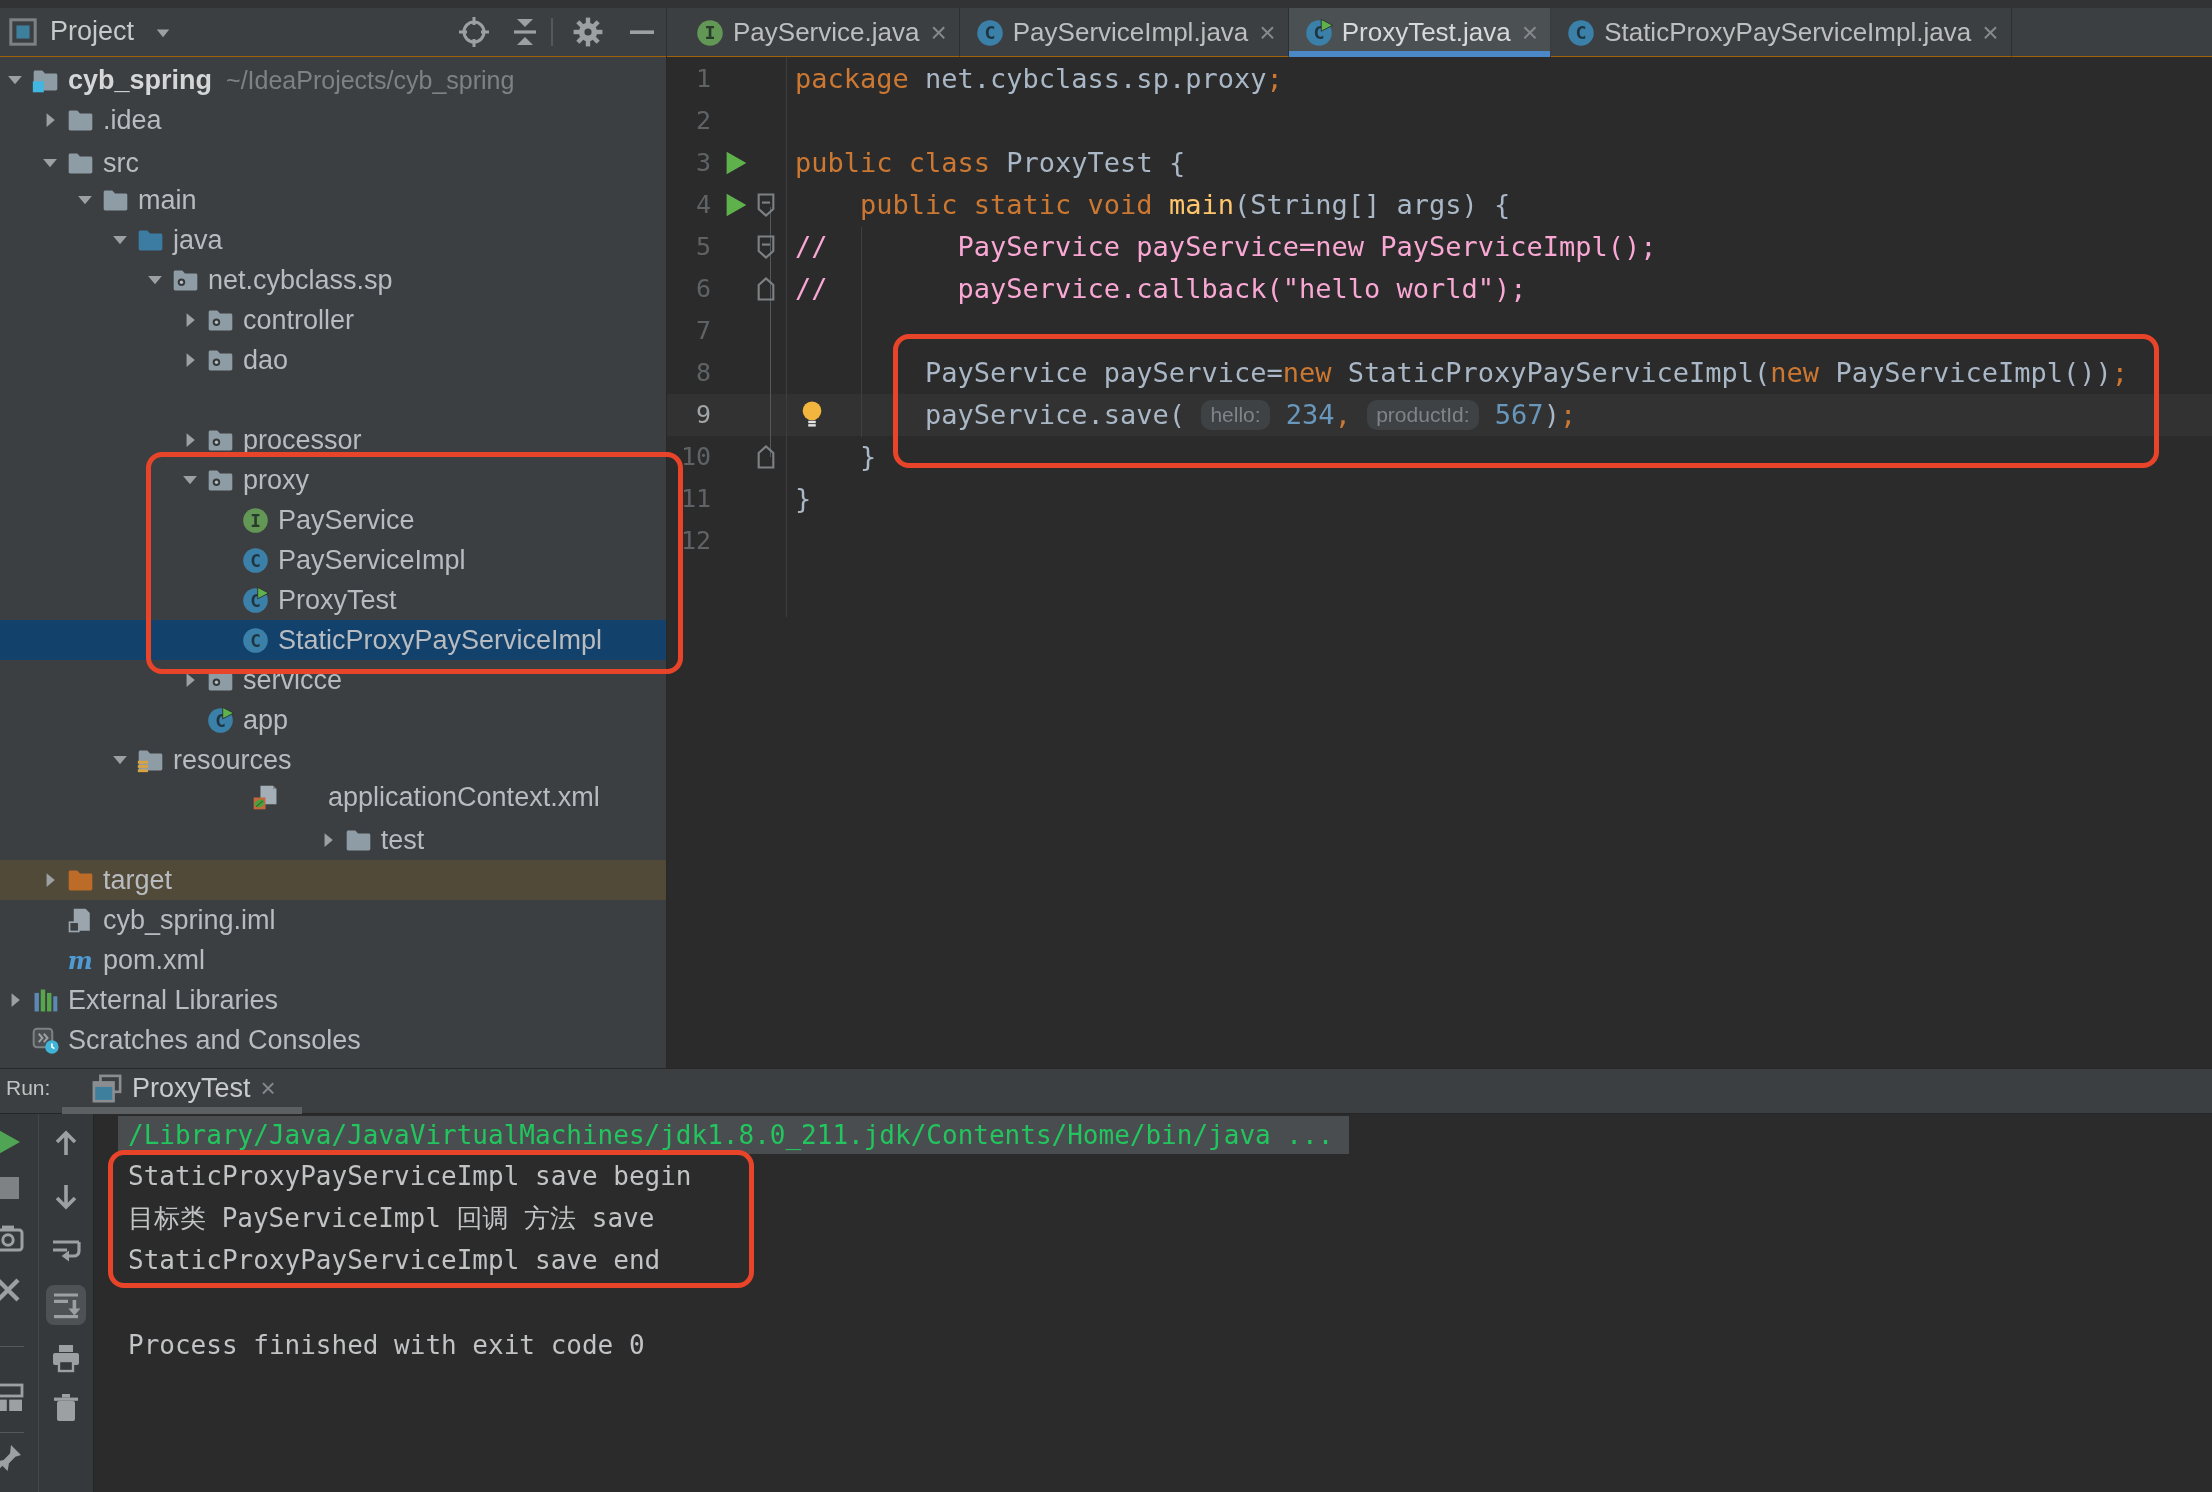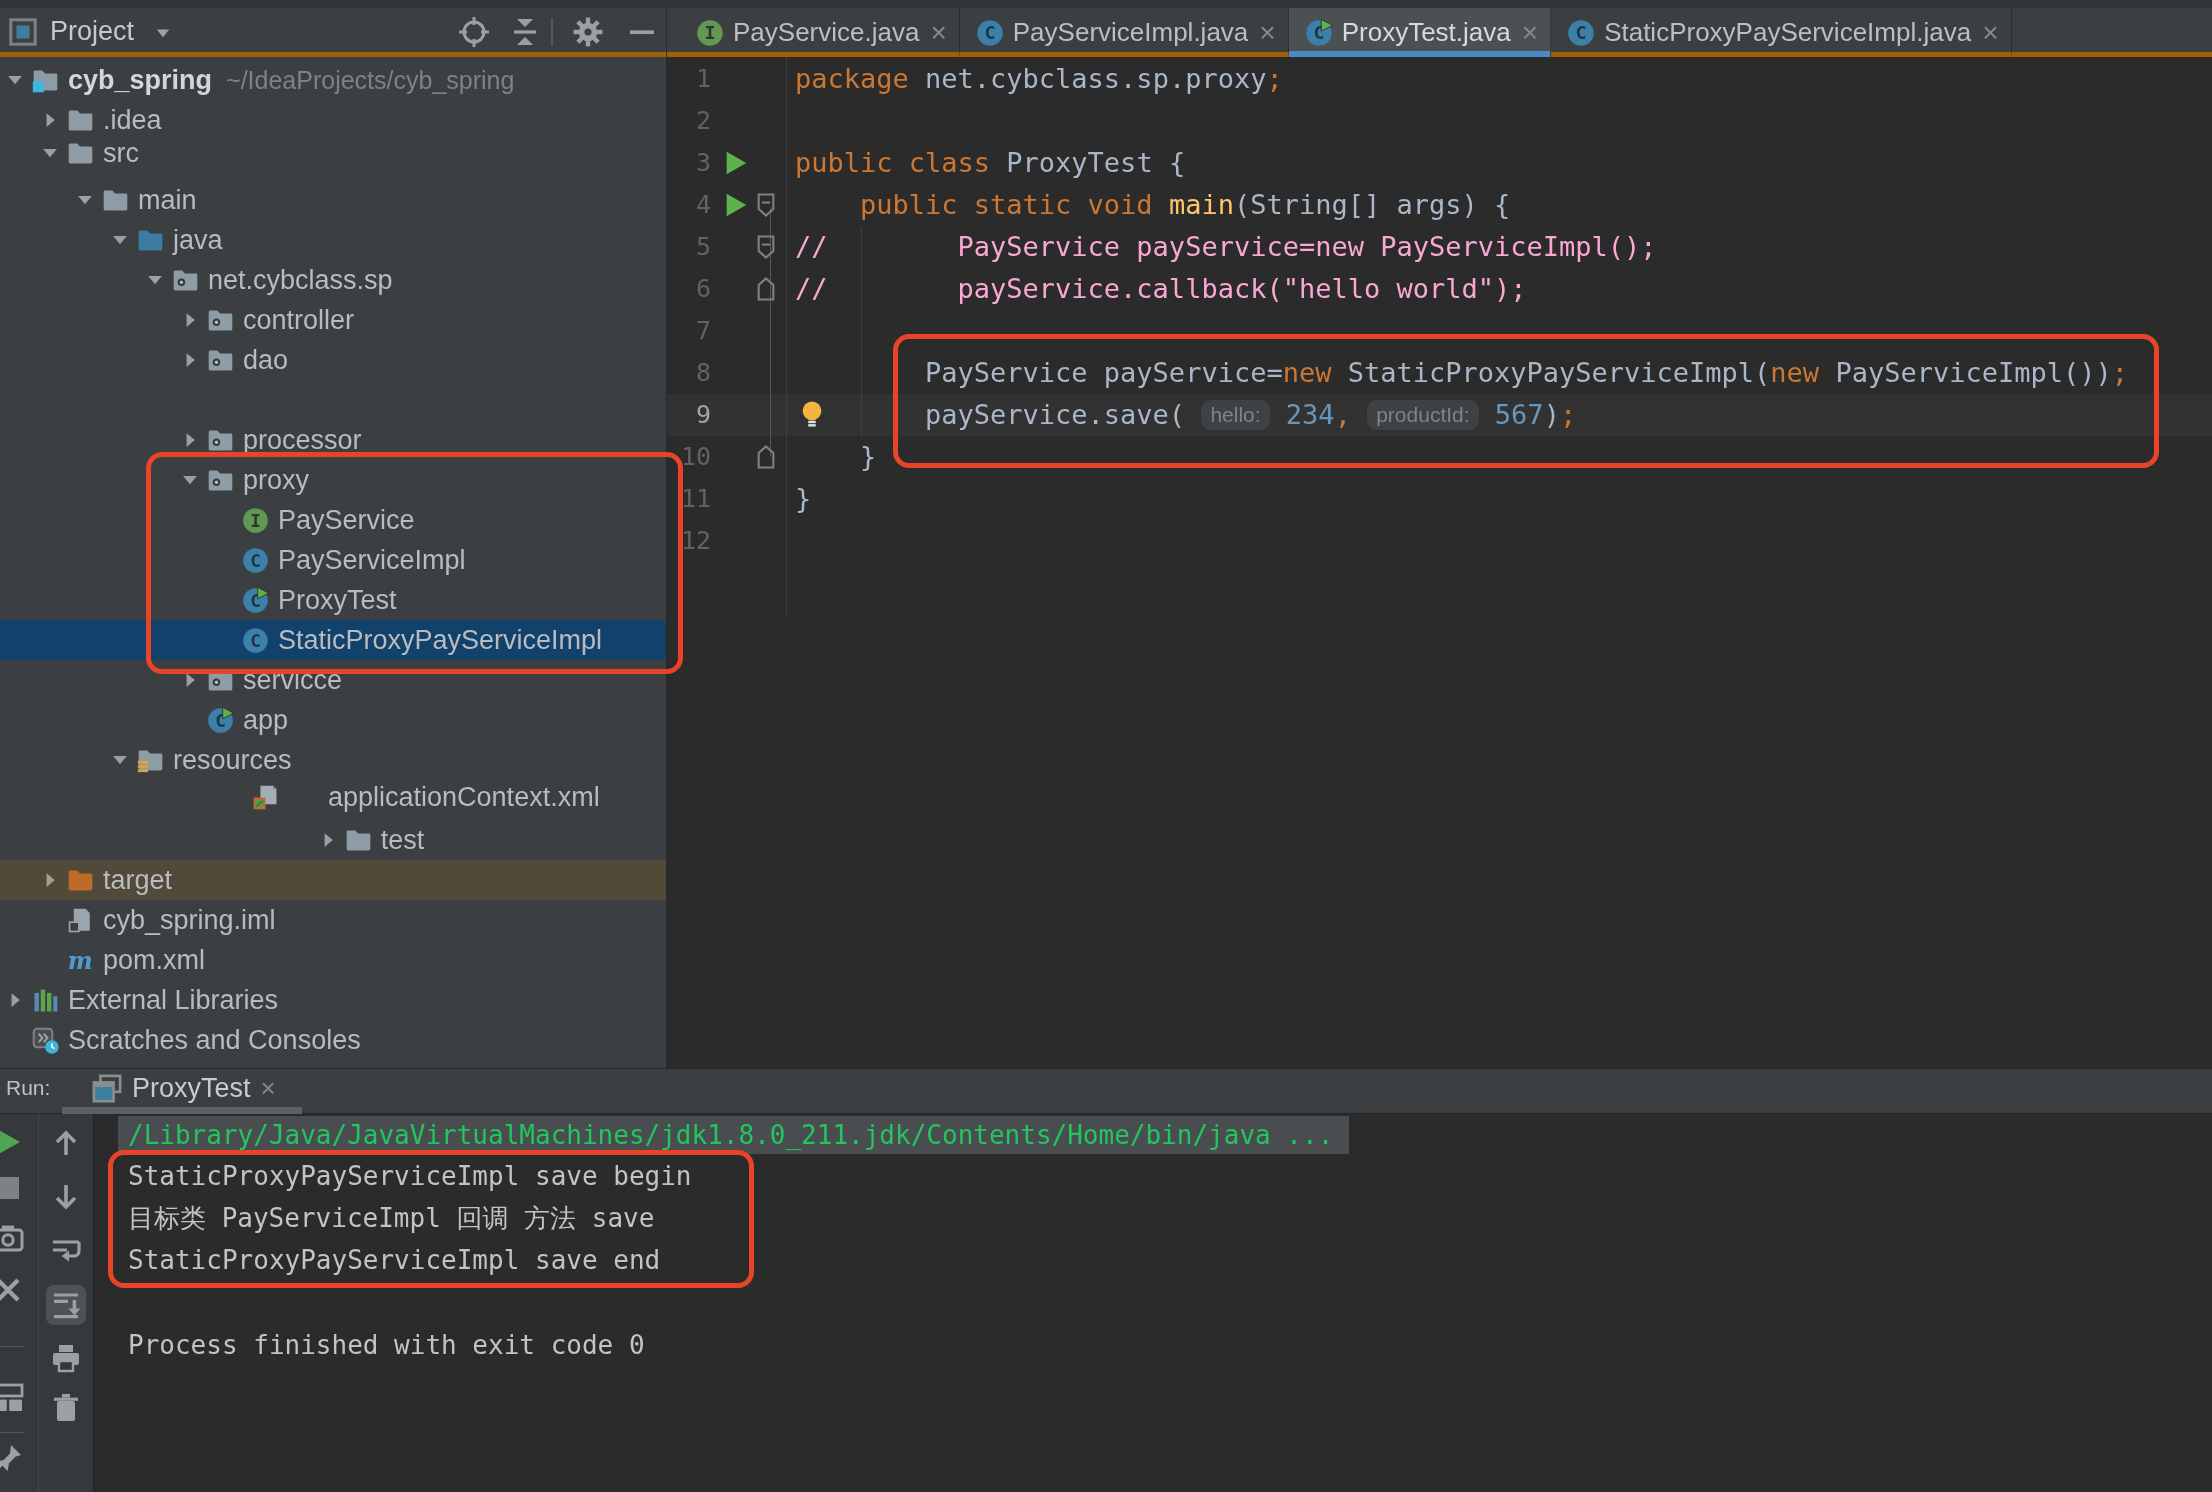--- a/index.html
+++ b/index.html
@@ -1,20 +1,20 @@
 <!DOCTYPE html>
 <html><head>
 <meta charset="utf-8">
 <style>
   html,body{margin:0;padding:0;background:#222426;}
   #app{position:relative;width:2212px;height:1492px;background:#2B2B2B;overflow:hidden;
        font-family:"Liberation Sans",sans-serif;color:#BBBDBF;}
   
   #topstrip{position:absolute;left:0;top:0;width:2212px;height:8px;background:#313335;}
-  #topbar{position:absolute;left:0;top:0;width:2212px;height:57px;background:#3C3F41;border-bottom:5px solid #a16207;box-sizing:border-box;}
+  #topbar{position:absolute;left:0;top:0;width:2212px;height:57px;background:#3C3F41;border-bottom:1px solid #a16207;box-sizing:border-box;}
   #project-header{position:absolute;left:0;top:8px;width:667px;height:49px;border-right:1px solid #2e3133;box-sizing:border-box;}
   #tool-square{position:absolute;left:8px;top:9px;width:30px;height:30px;}
   #project-title{position:absolute;left:50px;top:8px;font-size:27px;color:#C7C9CB;}
   #project-chevron{position:absolute;left:152px;top:14px;width:22px;height:22px;}
   .hdr-ic{position:absolute;top:8px;width:32px;height:32px;cursor:pointer;}
   #hdr-divider{position:absolute;left:551px;top:10px;width:2px;height:28px;background:#55585A;}
   
   #tabs{position:absolute;left:680px;top:8px;height:49px;display:flex;}
   .tab{position:relative;display:flex;align-items:center;padding:0 12px 0 16px;gap:9px;
        border-right:1px solid rgba(0,0,0,.25);cursor:pointer;}
@@ -181,21 +181,21 @@
             <polygon points="3,5 13,5 8,11" fill="#9DA0A3"></polygon>
           </svg>
         </span>
         <span class="ticon"><svg viewBox="0 0 16 16">
             <path d="M1 3.1C1 2.5 1.4 2.1 2 2.1h4.1l1.6 1.8h6.4c.5 0 .9.4.9.9v8.1c0 .6-.4 1-1 1H2c-.6 0-1-.4-1-1z" fill="#8E9CA6"></path>
             <rect x="0.5" y="8.5" width="6.5" height="6.5" fill="#40B6E0"></rect>
           </svg></span>
         <span class="tlabel bold">cyb_spring</span>
         <span class="textra">~/IdeaProjects/cyb_spring</span>
       </div>
-      <div class="trow" style="top: 76px;">
+      <div class="trow" style="top: 86px;">
         <span class="spacer" style="flex:0 0 39px"></span>
         <span class="arrow">
           <svg viewBox="0 0 16 16">
             <polygon points="3,5 13,5 8,11" fill="#9DA0A3"></polygon>
           </svg>
         </span>
         <span class="ticon"><svg viewBox="0 0 16 16">
             <path d="M1 3.1C1 2.5 1.4 2.1 2 2.1h4.1l1.6 1.8h6.4c.5 0 .9.4.9.9v8.1c0 .6-.4 1-1 1H2c-.6 0-1-.4-1-1z" fill="#8E9CA6"></path>
           </svg></span>
         <span class="tlabel">src</span>

